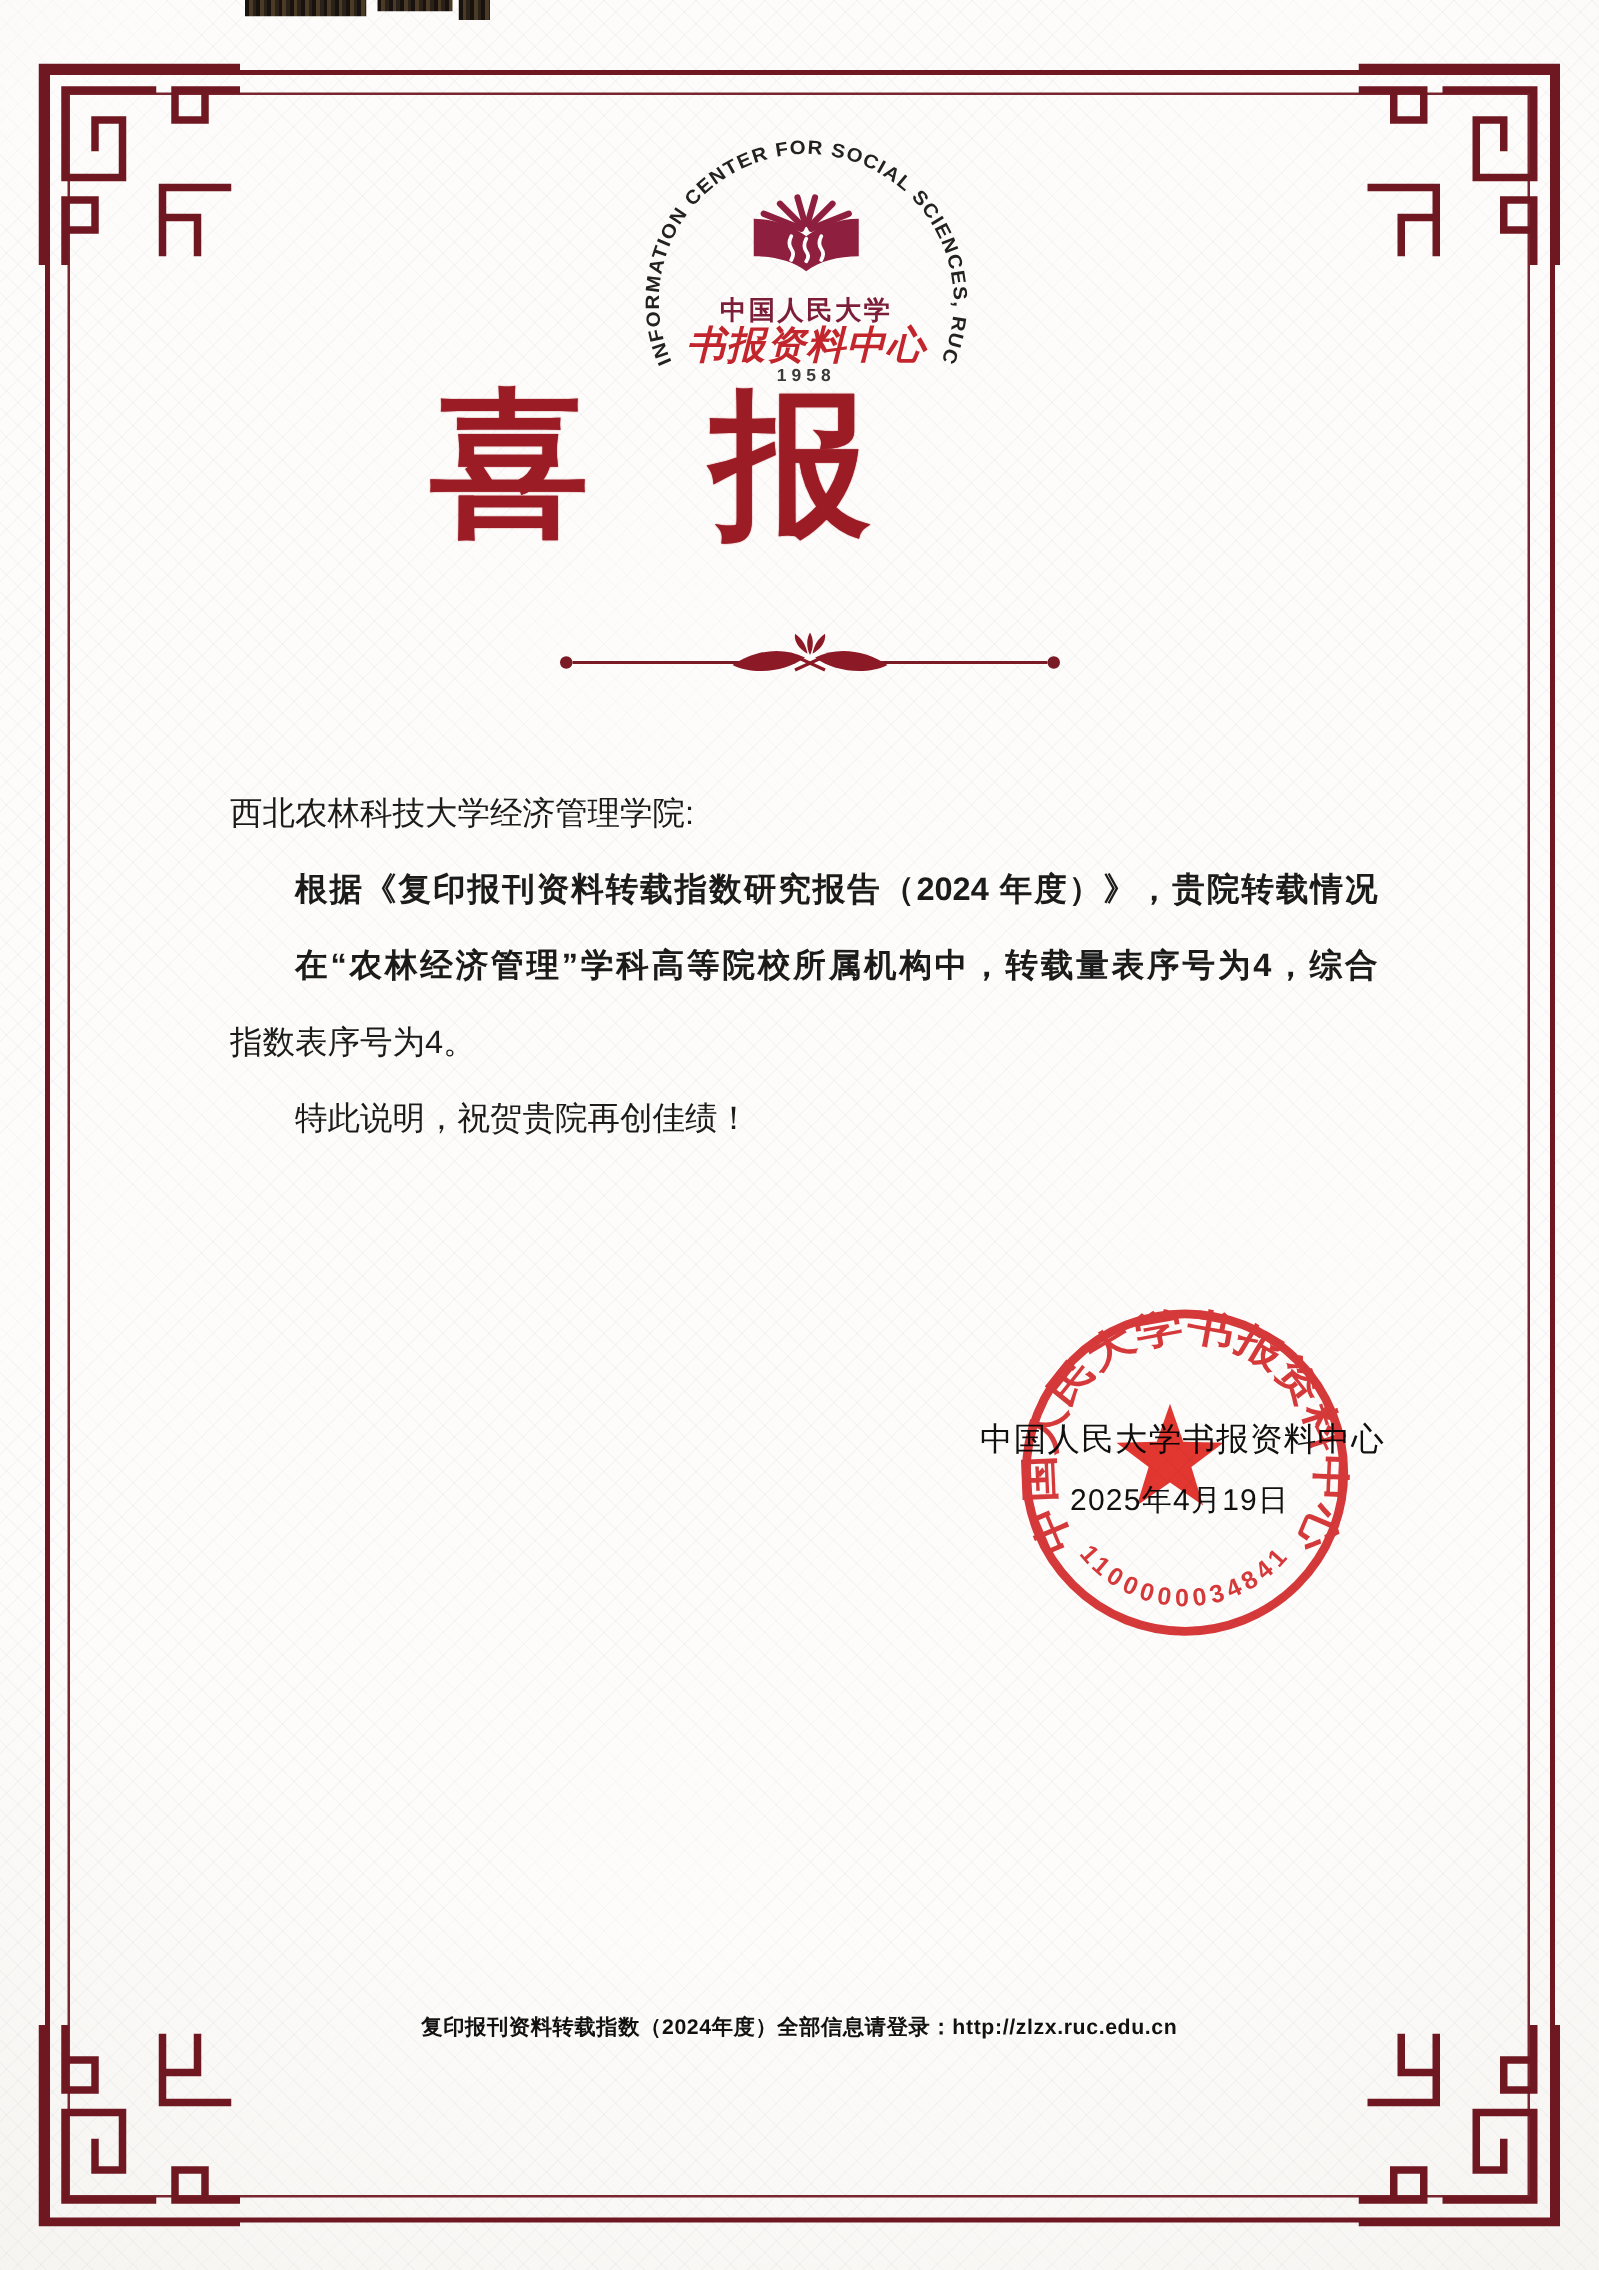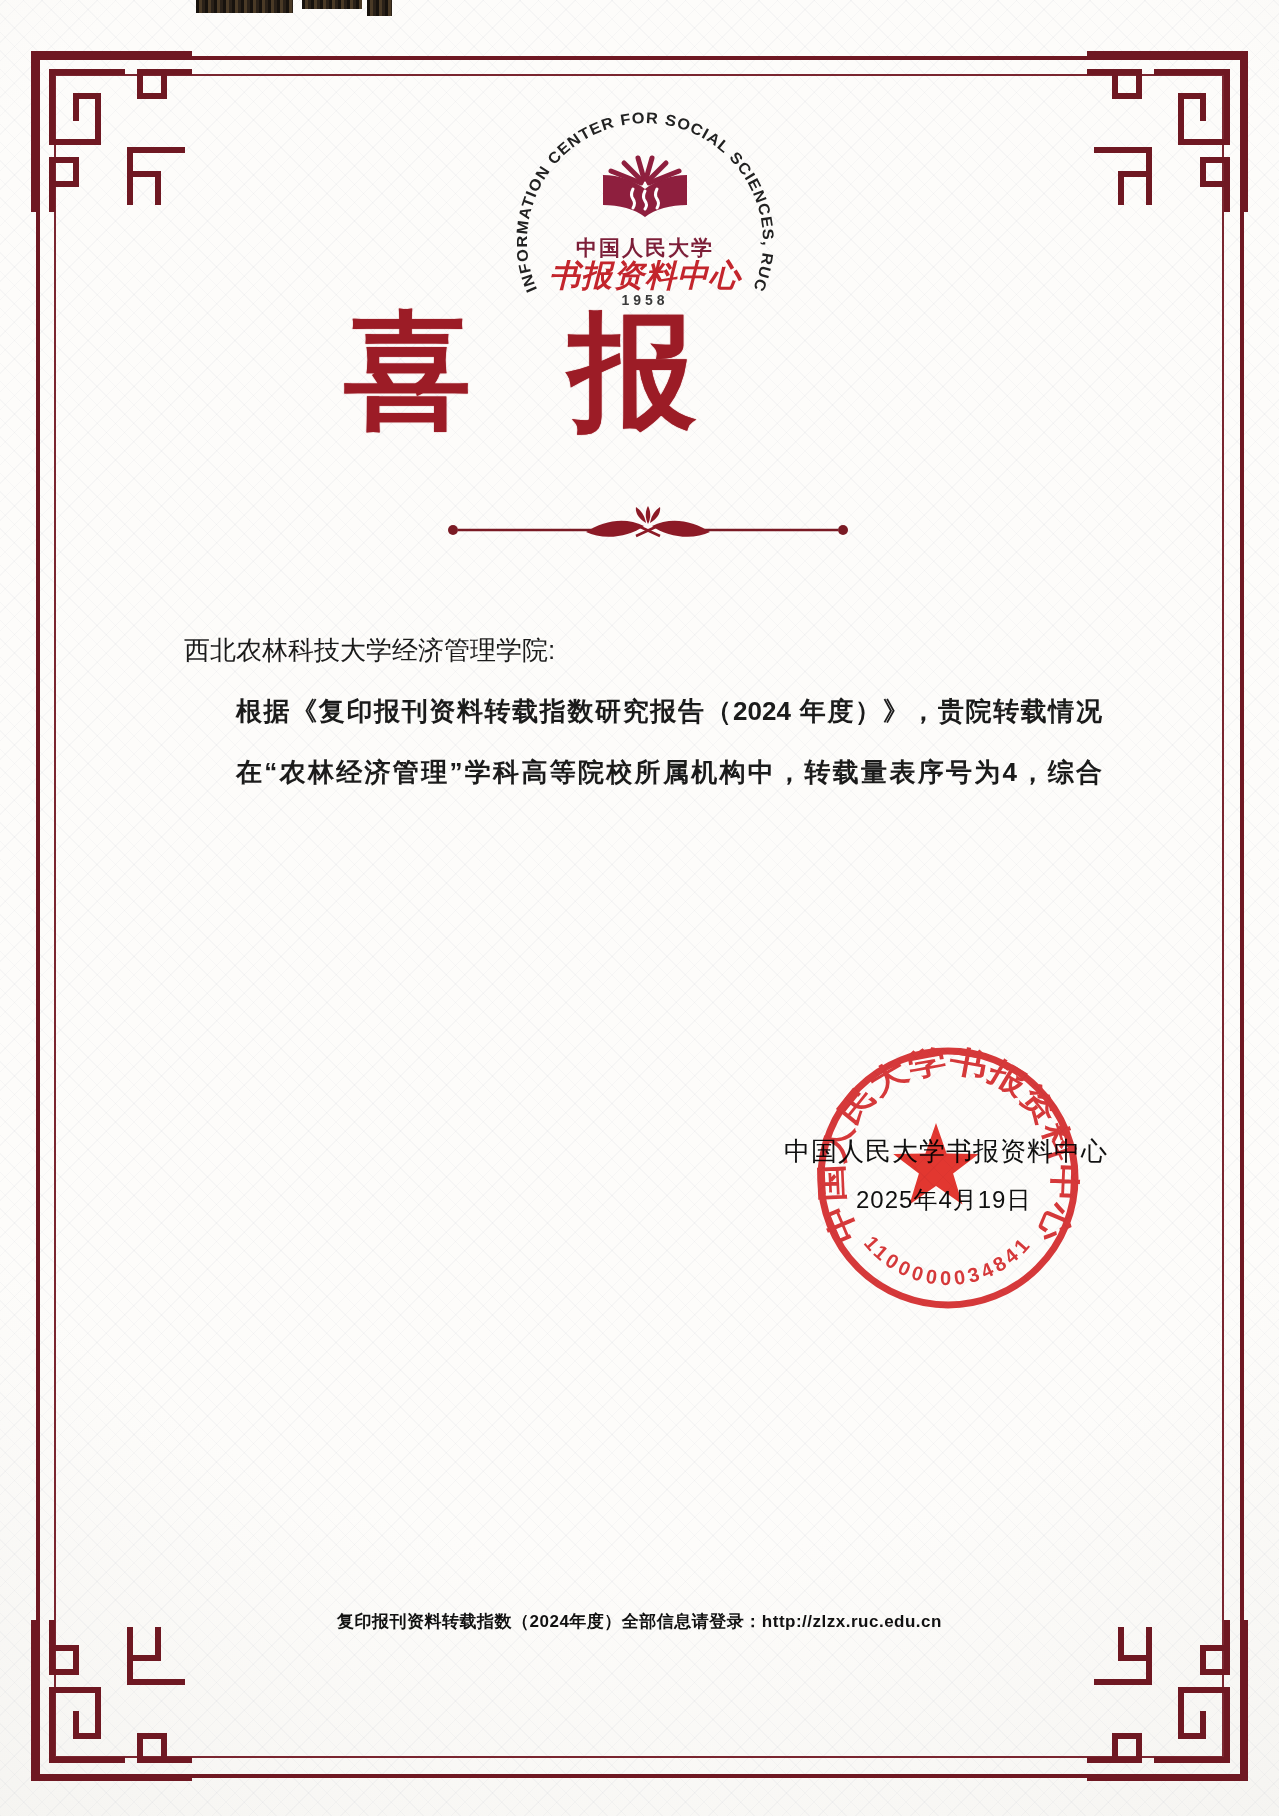--- a/index.html
+++ b/index.html
@@ -129,20 +129,22 @@
       <path d="M-2 -7 C-9 -11 -13 -17 -12 -23 C-6 -19 -3 -13 -2 -7 Z"></path>
       <path d="M2 -7 C9 -11 13 -17 12 -23 C6 -19 3 -13 2 -7 Z"></path>
       <path d="M-12 6 L12 -5 M-12 -5 L12 6" stroke="#8c1a26" stroke-width="2.5" fill="none"></path>
     </g>
   </svg>
 
   <div class="body-text">
     <div class="line">西北农林科技大学经济管理学院:</div>
     <div class="line indent justify">根据《复印报刊资料转载指数研究报告（2024 年度）》，贵院转载情况</div>
     <div class="line indent justify">在“农林经济管理”学科高等院校所属机构中，转载量表序号为4，综合</div>
+    <div class="line">指数表序号为4。</div>
+    <div class="line indent">特此说明，祝贺贵院再创佳绩！</div>
   </div>
 
   <div class="sig-org">中国人民大学书报资料中心</div>
   <div class="sig-date">2025年4月19日</div>
 
   <svg class="seal" viewBox="-142 -142 284 284">
     <defs>
       <path id="ringp" d="M -86 62 A 106 106 0 1 1 86 62"></path>
       <path id="serp" d="M -92.7 53.5 A 107 107 0 0 0 92.7 53.5"></path>
     </defs>

